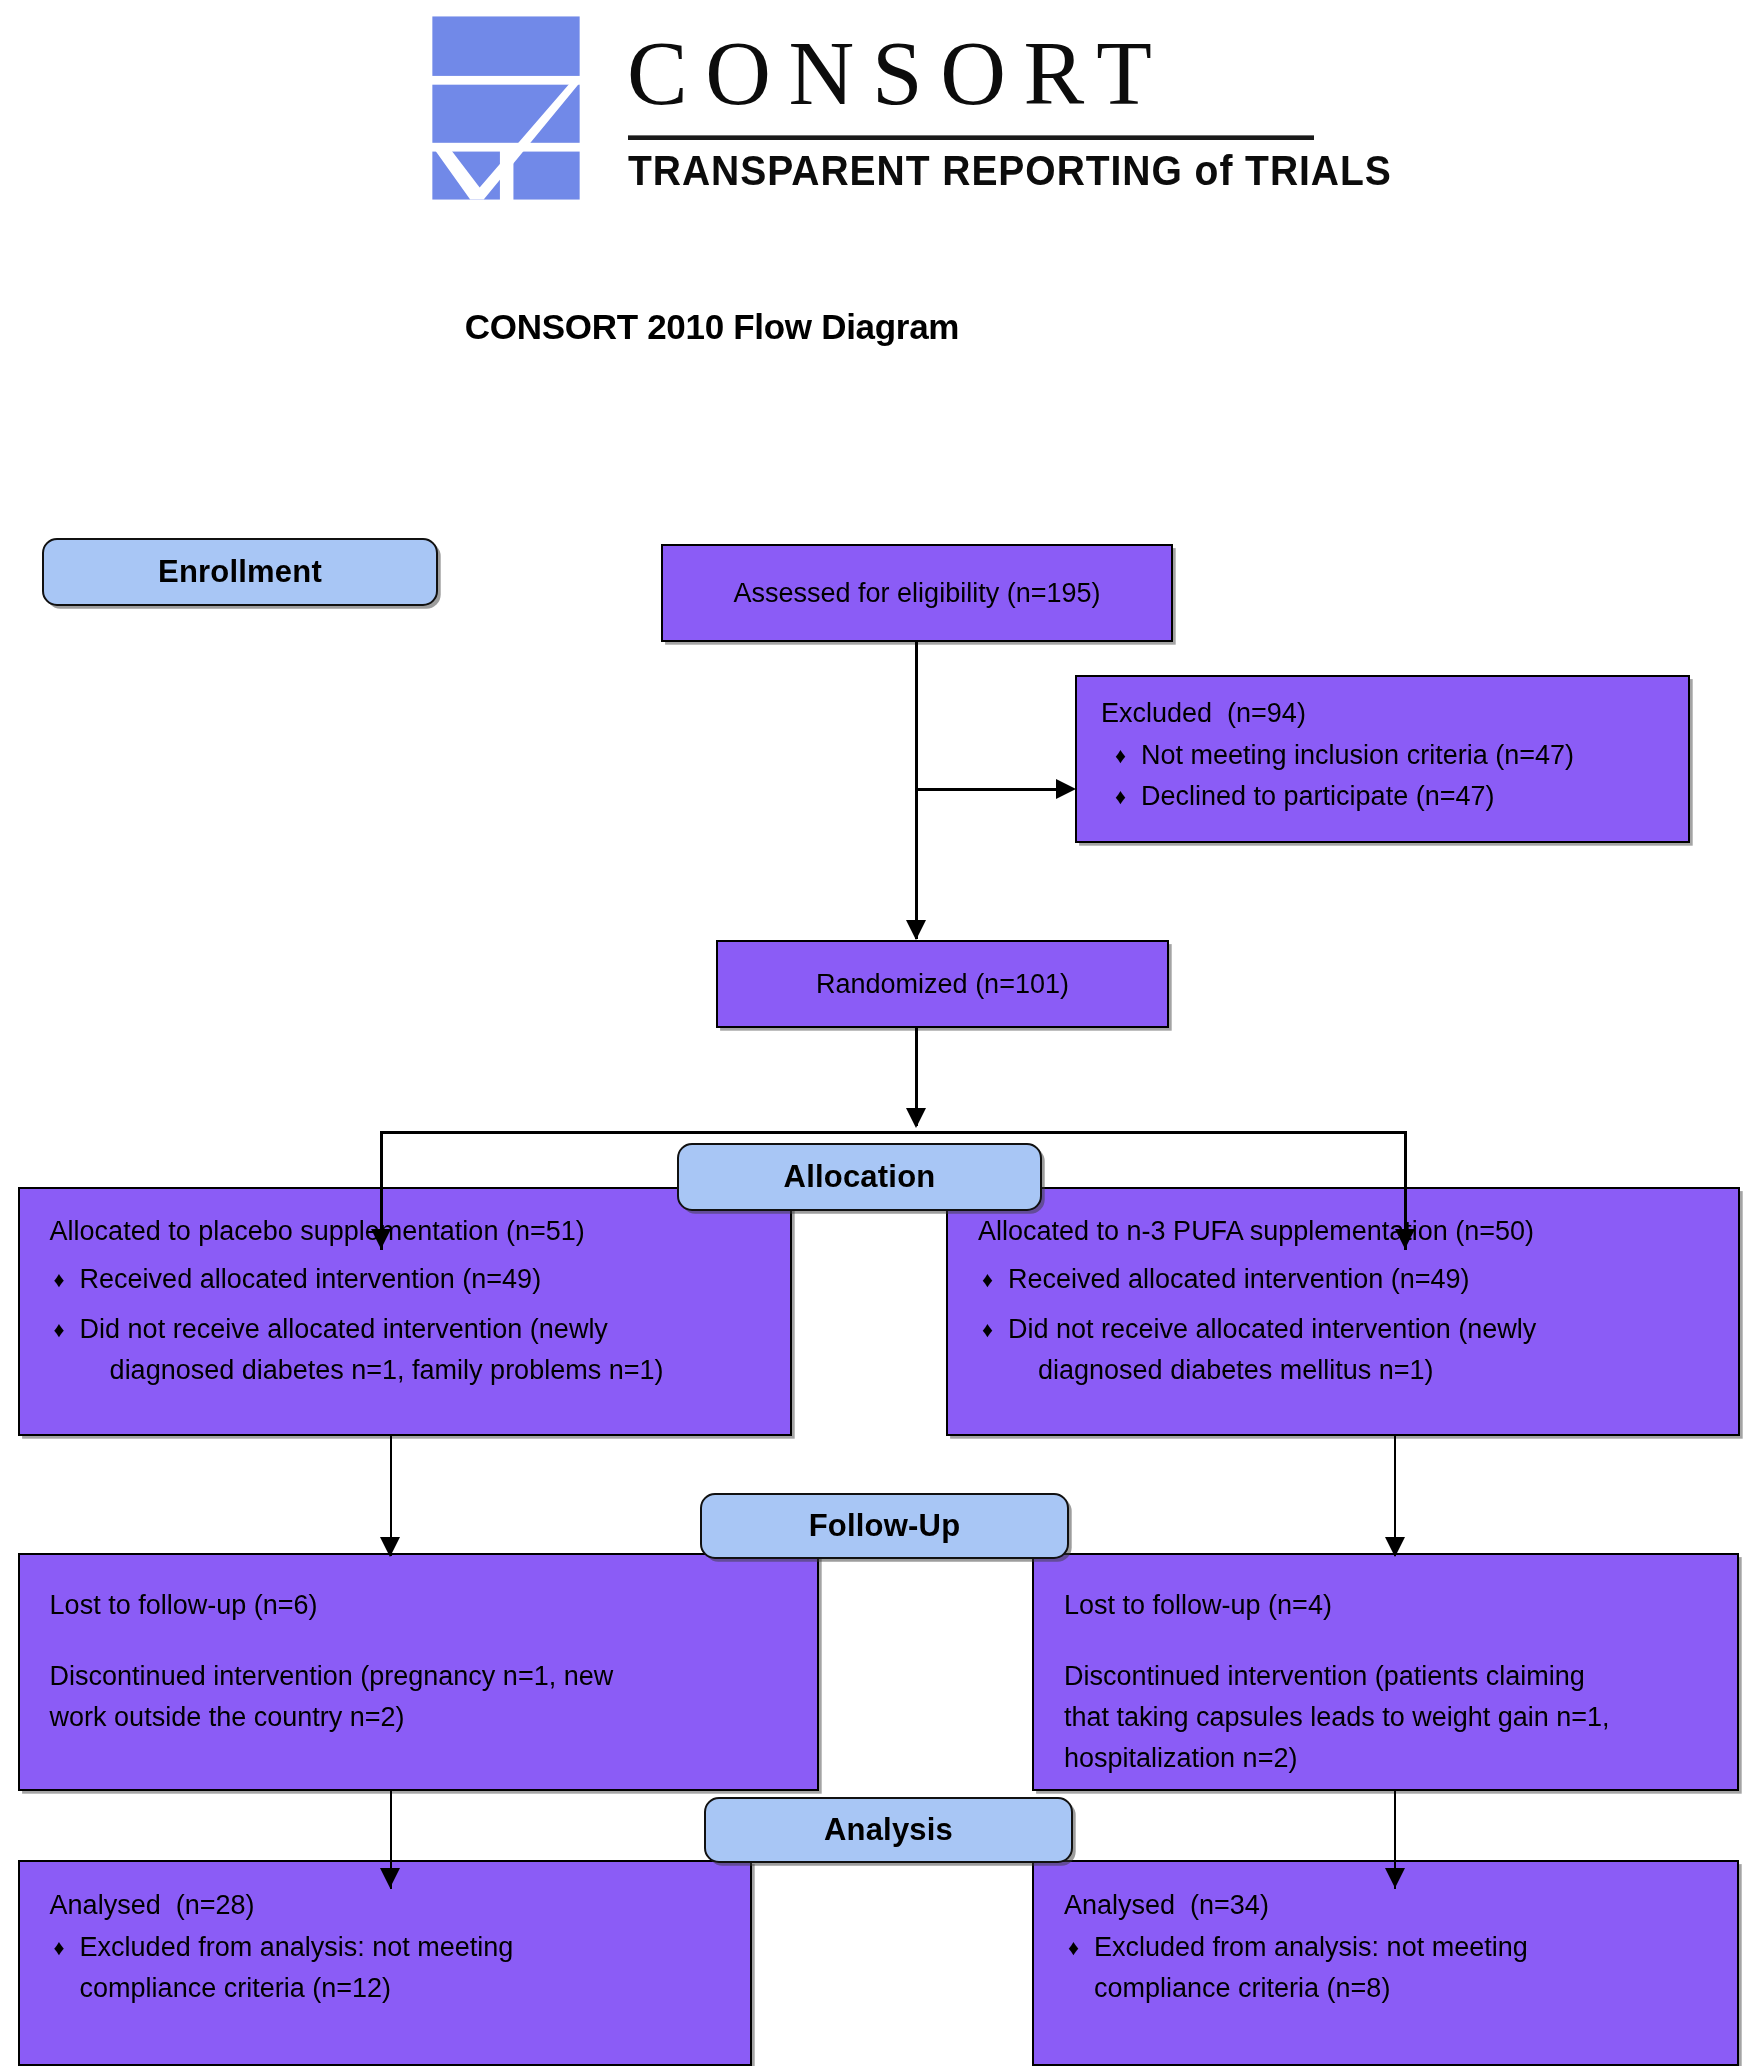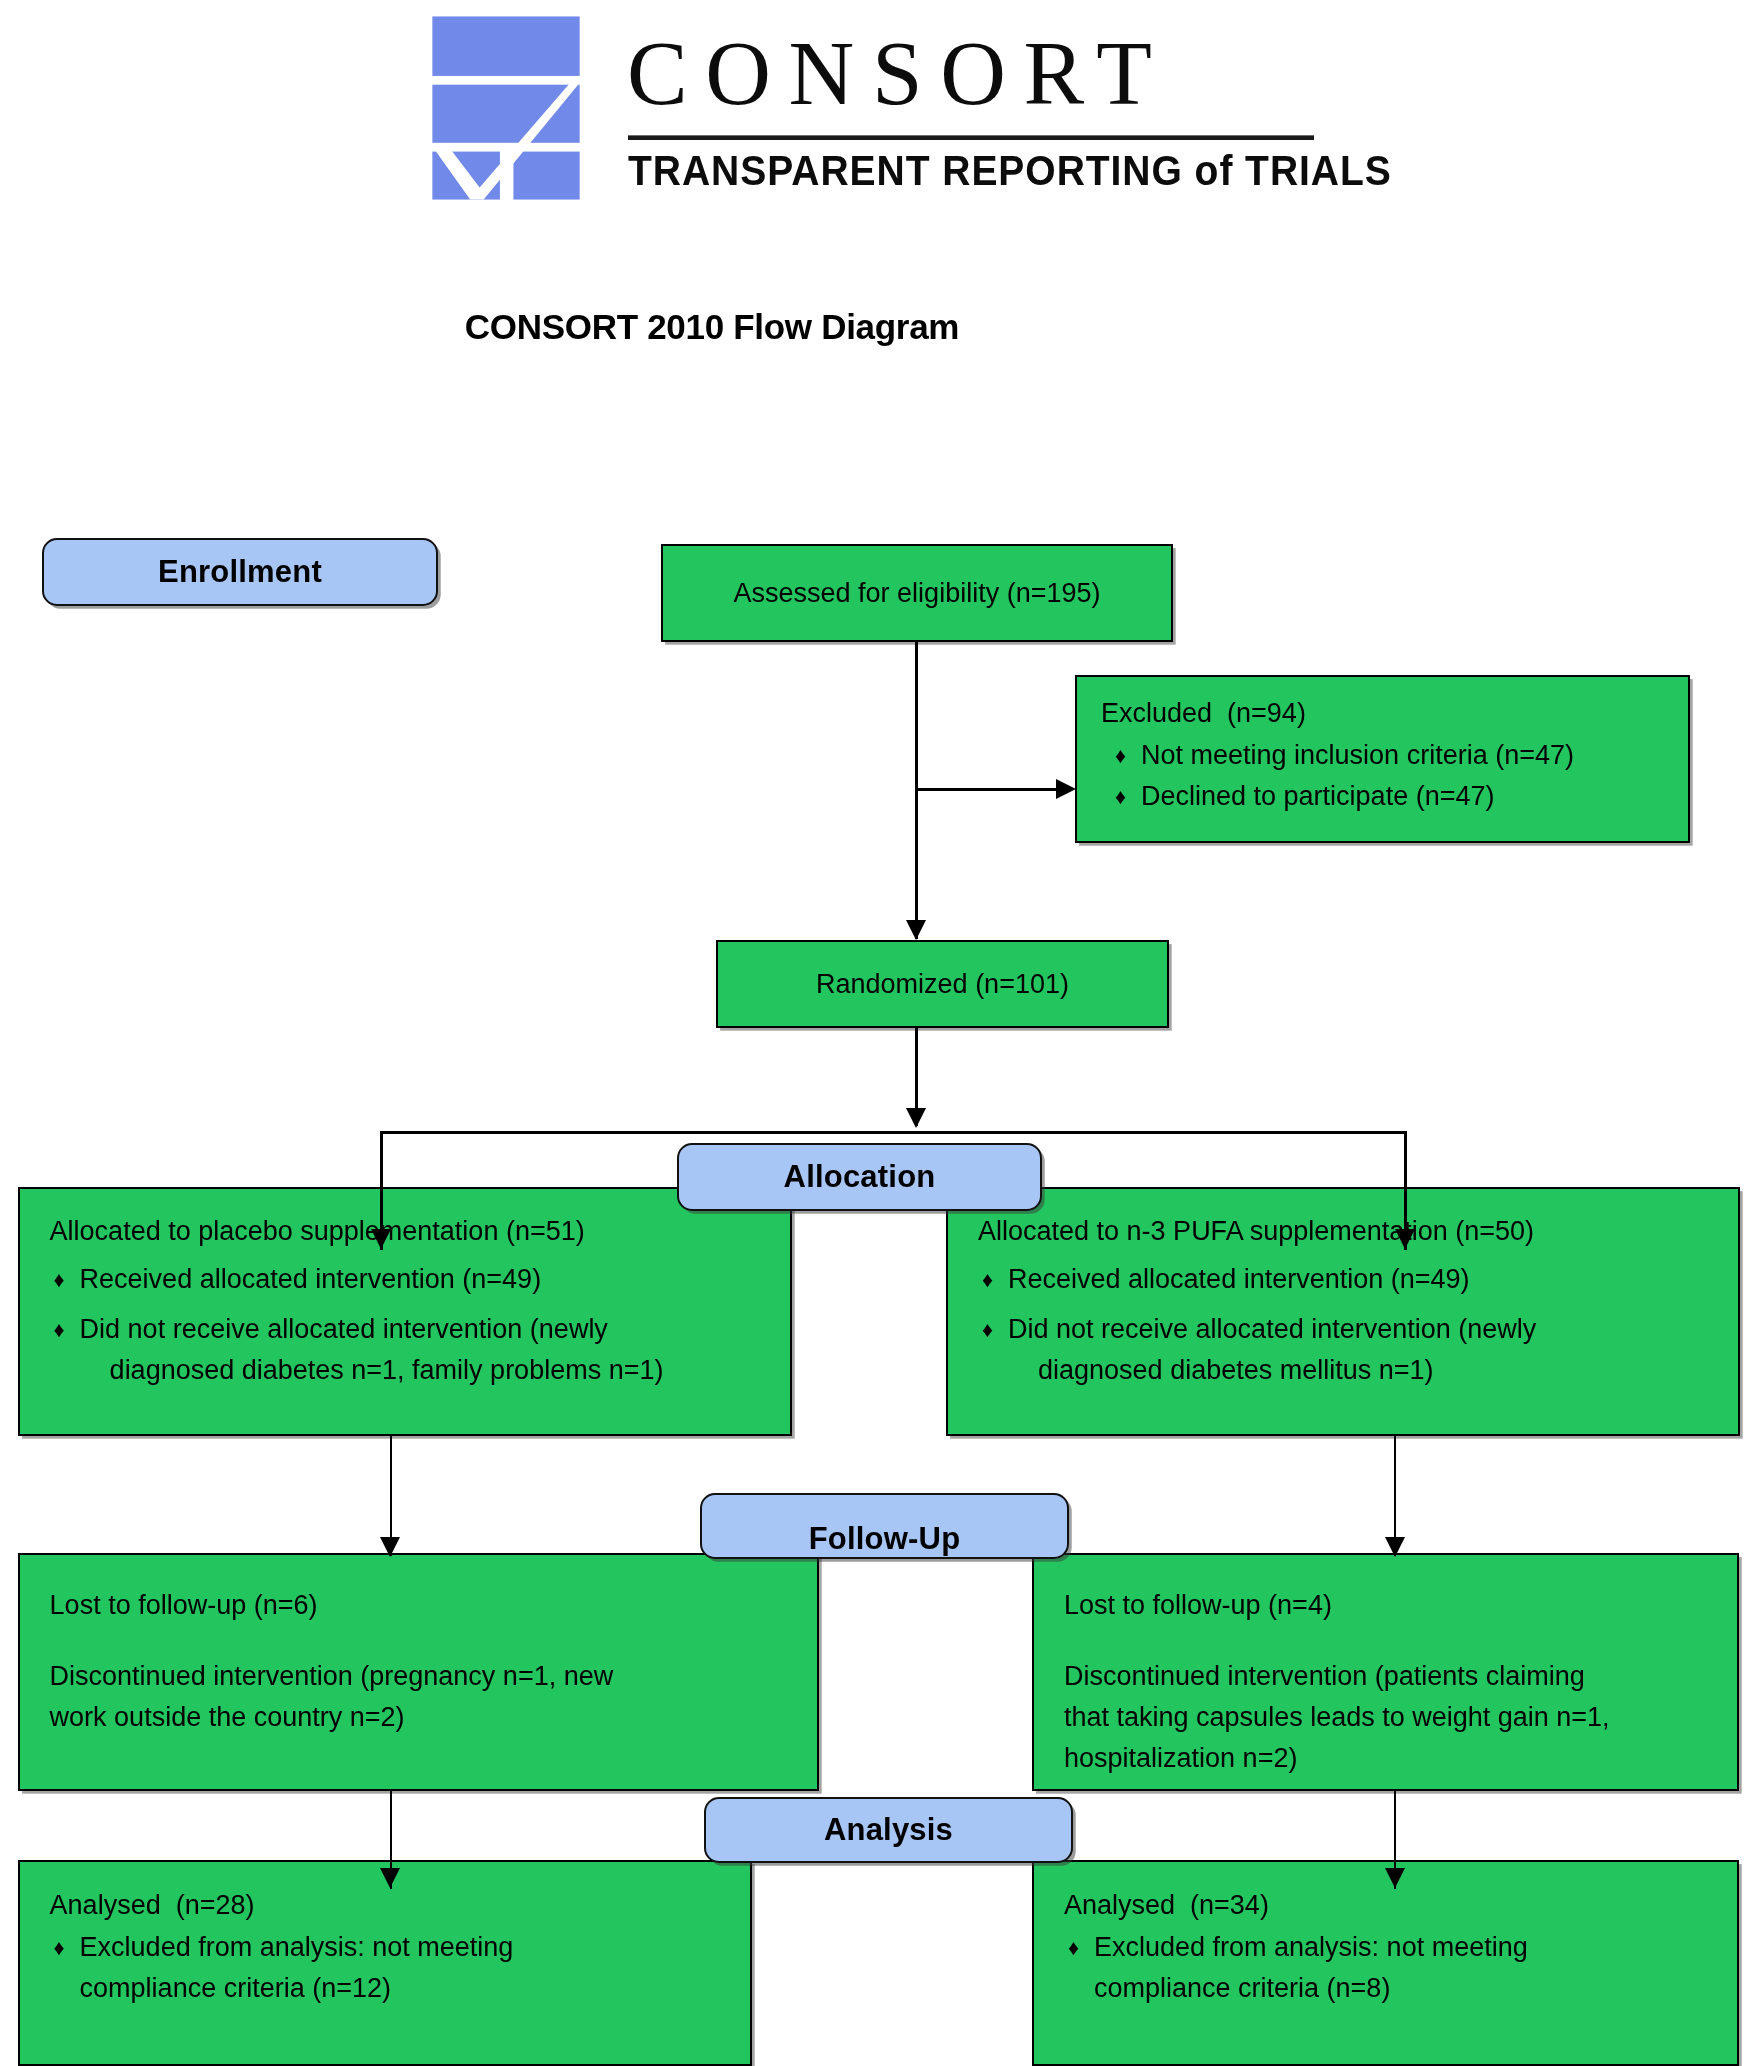--- a/index.html
+++ b/index.html
@@ -62,21 +62,21 @@
     text-align: center;
     font-size: 35px;
     font-weight: 700;
     letter-spacing: -0.3px;
     color: #000000;
   }
 
   
   .fbox {
     position: absolute;
-    background: #22c55e;
+    background: #8b5cf6;
     border: 2.7px solid #000000;
     box-shadow: 3.4px 3.4px 0 -0.7px rgba(90,90,90,0.55);
   }
   .fbox .txt {
     font-size: 27px;
     line-height: 41px;
     color: #000000;
     white-space: pre-wrap;
   }
   .fbox .txt.center { text-align: center; }
@@ -210,21 +210,21 @@
     <li><span class="bul">♦</span><span>Did not receive allocated intervention (newly
     diagnosed diabetes mellitus n=1)</span></li>
   </ul>
 </div>
 
 <div class="vline thin" style="left:390px; top:1436px; height:120px;"></div>
 <div class="arrow-down" style="left:380px; top:1537px;"></div>
 <div class="vline thin" style="left:1394px; top:1436px; height:120px;"></div>
 <div class="arrow-down" style="left:1385px; top:1537px;"></div>
 
-<div class="pill" style="left:700px; top:1493px; width:369px; height:66px;align-items:flex-end;">
+<div class="pill" style="left:700px; top:1493px; width:369px; height:66px;">
   <span>Follow-Up</span>
 </div>
 
 <div class="fbox" style="left:17.6px; top:1553px; width:801px; height:238px;">
   <div class="txt" style="padding:30px 0 0 30px;">Lost to follow-up (n=6)</div>
   <div class="txt" style="padding:30px 20px 0 30px;">Discontinued intervention (pregnancy n=1, new
 work outside the country n=2)</div>
 </div>
 
 <div class="fbox" style="left:1032px; top:1553px; width:707px; height:238px;">

